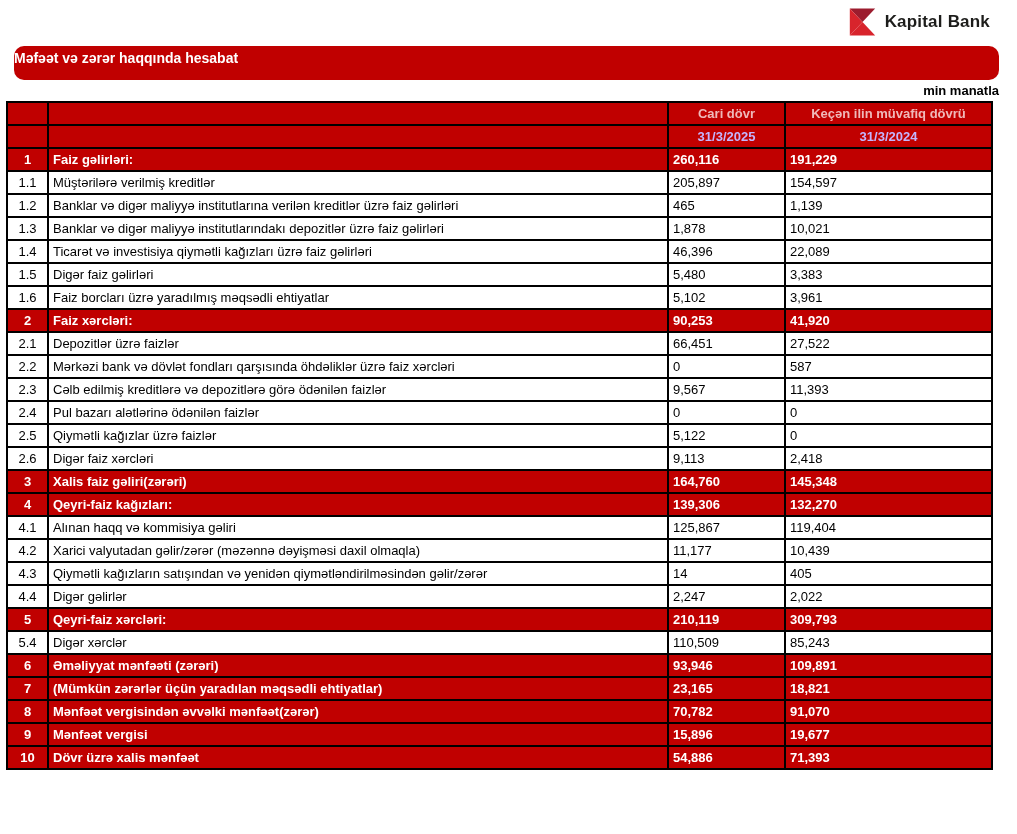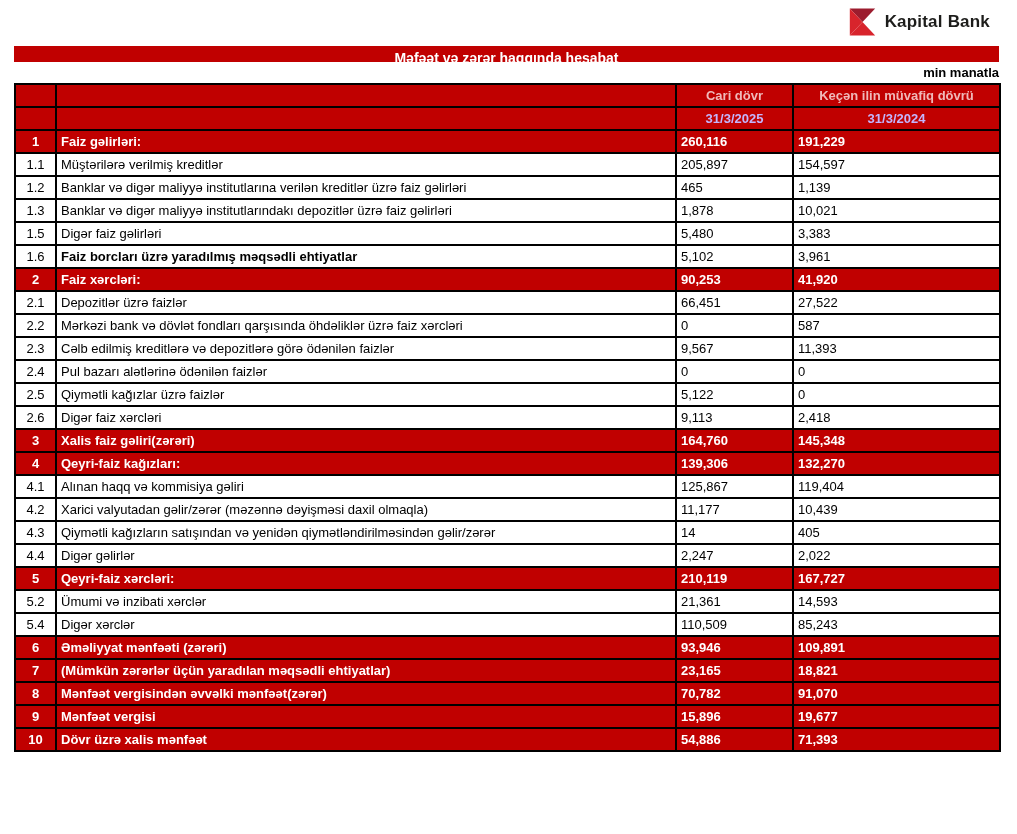--- a/index.html
+++ b/index.html
@@ -23,42 +23,42 @@
   .logo-text {
     font-size: 17px;
     font-weight: 700;
     color: #1d1d1b;
     letter-spacing: 0.2px;
   }
 
   
   .title-bar {
     margin: 2px 18px 0 14px;
-    height: 16px;
+    height: 34px;
     background: #C00000;
     color: #ffffff;
     font-weight: 700;
     font-size: 14px;
-    text-align: center;
     line-height: 24px;
+    border-radius: 10px;
   }
 
   .unit-note {
     margin: 2px 18px 1px 14px;
     text-align: right;
     font-weight: 700;
     font-size: 13px;
     height: 18px;
     line-height: 18px;
   }
 
   
   table.report {
     border-collapse: collapse;
-    margin-left: 14px;
+    margin-left: 6px;
     width: 985px;
     table-layout: fixed;
   }
   col.c-no     { width: 41px; }
   col.c-label  { width: 620px; }
   col.c-cur    { width: 117px; }
   col.c-prev   { width: 207px; }
 
   table.report td, table.report th {
     border: 2px solid #000000;
@@ -81,21 +81,21 @@
     font-weight: 700;
     text-align: center;
     font-size: 13px;
   }
 
   td.num-cell   { text-align: center; }
   td.label-cell { text-align: left; }
   td.value-cell { text-align: left; padding-right: 6px; }
 
   tr.item-row td { background: #ffffff; color: #000; font-weight: 400; }
-  tr.item-row td.bold { font-weight: 700; }
+  tr.item-row td.bold { font-weight: 400; }
 
   tr.section-row td {
     background: #C00000;
     color: #ffffff;
     font-weight: 700;
   }
 </style>
 </head>
 <body>
 
@@ -156,20 +156,26 @@
         <td class="value-cell">465</td>
         <td class="value-cell">1,139</td>
       </tr>
       <tr class="item-row">
         <td class="num-cell">1.3</td>
         <td class="label-cell">Banklar və digər maliyyə institutlarındakı depozitlər üzrə faiz gəlirləri</td>
         <td class="value-cell">1,878</td>
         <td class="value-cell">10,021</td>
       </tr>
       <tr class="item-row">
+        <td class="num-cell">1.4</td>
+        <td class="label-cell">Ticarət və investisiya qiymətli kağızları üzrə faiz gəlirləri</td>
+        <td class="value-cell">46,396</td>
+        <td class="value-cell">22,089</td>
+      </tr>
+      <tr class="item-row">
         <td class="num-cell">1.5</td>
         <td class="label-cell">Digər faiz gəlirləri</td>
         <td class="value-cell">5,480</td>
         <td class="value-cell">3,383</td>
       </tr>
       <tr class="item-row">
         <td class="num-cell">1.6</td>
         <td class="label-cell bold">Faiz borcları üzrə yaradılmış məqsədli ehtiyatlar</td>
         <td class="value-cell">5,102</td>
         <td class="value-cell">3,961</td>
@@ -249,27 +255,21 @@
       <tr class="item-row">
         <td class="num-cell">4.4</td>
         <td class="label-cell">Digər gəlirlər</td>
         <td class="value-cell">2,247</td>
         <td class="value-cell">2,022</td>
       </tr>
       <tr class="section-row">
         <td class="num-cell">5</td>
         <td class="label-cell">Qeyri-faiz xərcləri:</td>
         <td class="value-cell">210,119</td>
-        <td class="value-cell">167,727</td>
-      </tr>
-      <tr class="item-row">
-        <td class="num-cell">5.2</td>
-        <td class="label-cell">Ümumi və inzibati xərclər</td>
-        <td class="value-cell">21,361</td>
-        <td class="value-cell">14,593</td>
+        <td class="value-cell">309,793</td>
       </tr>
       <tr class="item-row">
         <td class="num-cell">5.4</td>
         <td class="label-cell">Digər xərclər</td>
         <td class="value-cell">110,509</td>
         <td class="value-cell">85,243</td>
       </tr>
       <tr class="section-row">
         <td class="num-cell">6</td>
         <td class="label-cell">Əməliyyat mənfəəti (zərəri)</td>

